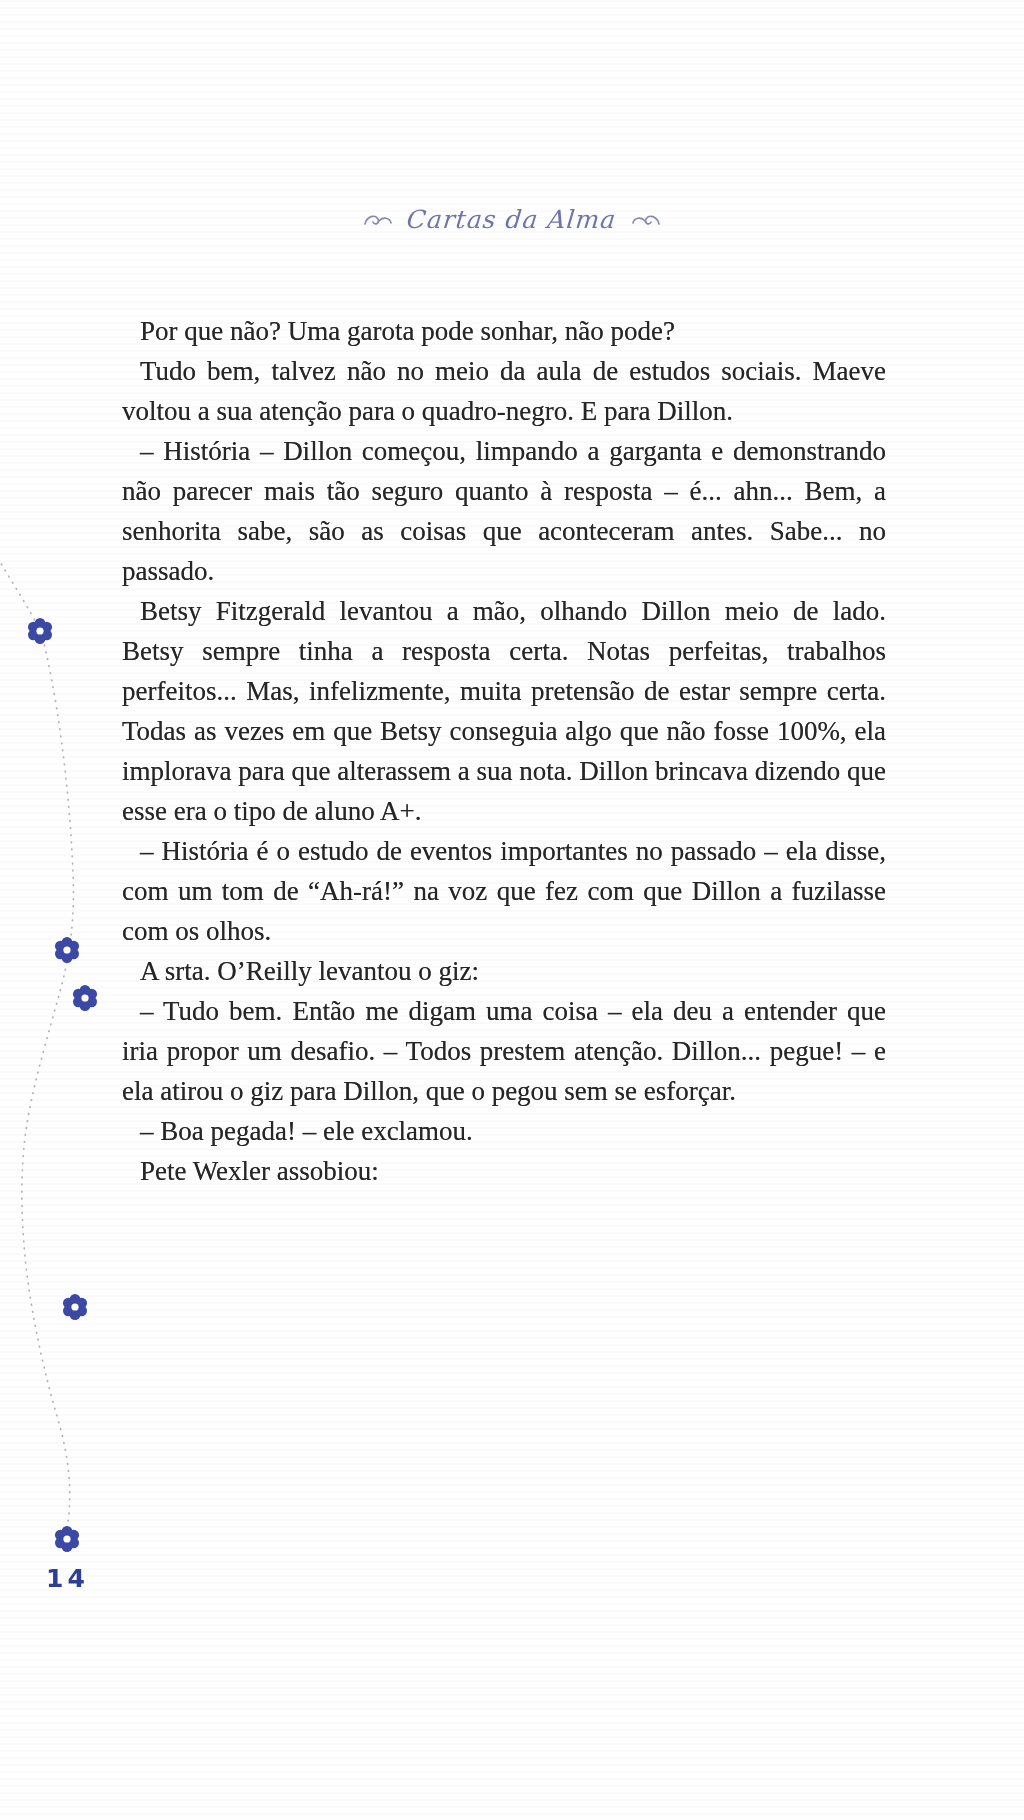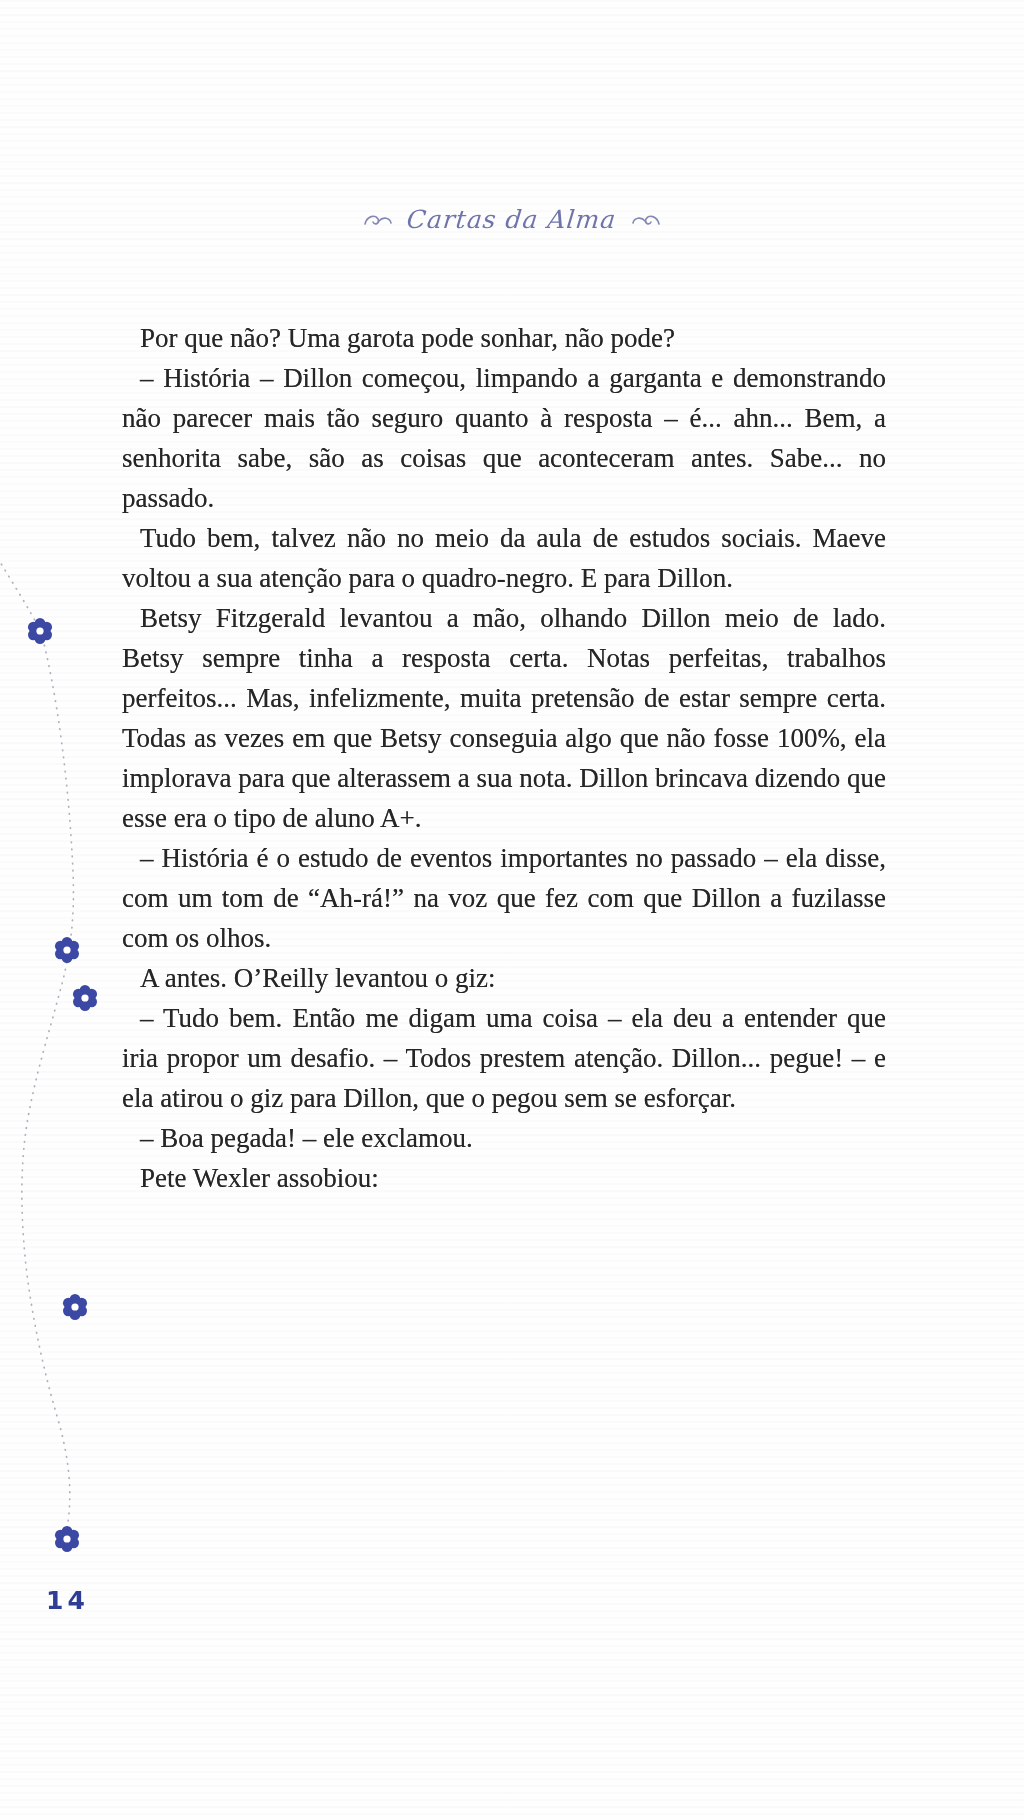--- a/index.html
+++ b/index.html
@@ -39,21 +39,21 @@
     letter-spacing: 1px;
     transform: skewX(-6deg);
     color: var(--header-color, #6f74aa);
   }
   .flourish { opacity: 0.85; }
 
   
   .text-block {
     position: absolute;
     left: 122px;
-    top: 318px;
+    top: 311px;
     width: 764px;
     color: var(--text-color, #262626);
     font-size: 27px;
     line-height: 40px;
     text-align: justify;
     text-shadow: 0 0 0.5px rgba(40,40,40,0.65);
   }
   .text-block p {
     margin: 0;
     text-indent: 18px;
@@ -75,21 +75,20 @@
   }
   .page-number {
     position: absolute;
     left: 46px;
     top: 1564px;
     font-family: "DejaVu Sans", sans-serif;
     font-weight: bold;
     font-size: 25px;
     letter-spacing: 4px;
     color: var(--page-number-color, #2e3d96);
-    margin-top: 22px;
   }
 </style>
 </head>
 <body>
 
 <svg width="0" height="0" style="position:absolute">
   <symbol id="flower-glyph" viewBox="0 0 24 24">
     <g fill="currentColor">
       <circle cx="12" cy="5.4" r="4.6"></circle>
       <circle cx="17.7" cy="8.7" r="4.6"></circle>
@@ -140,25 +139,25 @@
           <use href="#flower-glyph"></use>
         </svg>
         <svg class="flower" viewBox="0 0 24 24" style="left: 53px; top: 1525px; color: rgb(60, 73, 164);">
           <use href="#flower-glyph"></use>
         </svg>
       </div>
   </div>
 
   <div class="text-block" id="text-block">
       <p>Por que não? Uma garota pode sonhar, não pode?</p>
+      <p>Tudo bem, talvez não no meio da aula de estudos sociais. Maeve voltou a sua atenção para o quadro-negro. E para Dillon.</p>
       <p>– História – Dillon começou, limpando a garganta e demonstrando não parecer mais tão seguro quanto à resposta – é... ahn... Bem, a senhorita sabe, são as coisas que aconteceram antes. Sabe... no passado.</p>
-      <p>Tudo bem, talvez não no meio da aula de estudos sociais. Maeve voltou a sua atenção para o quadro-negro. E para Dillon.</p>
       <p>Betsy Fitzgerald levantou a mão, olhando Dillon meio de lado. Betsy sempre tinha a resposta certa. Notas perfeitas, trabalhos perfeitos... Mas, infelizmente, muita pretensão de estar sempre certa. Todas as vezes em que Betsy conseguia algo que não fosse 100%, ela implorava para que alterassem a sua nota. Dillon brincava dizendo que esse era o tipo de aluno A+.</p>
       <p>– História é o estudo de eventos importantes no passado – ela disse, com um tom de “Ah-rá!” na voz que fez com que Dillon a fuzilasse com os olhos.</p>
-      <p>A antes. O’Reilly levantou o giz:</p>
+      <p>A srta. O’Reilly levantou o giz:</p>
       <p>– Tudo bem. Então me digam uma coisa – ela deu a entender que iria propor um desafio. – Todos prestem atenção. Dillon... pegue! – e ela atirou o giz para Dillon, que o pegou sem se esforçar.</p>
       <p>– Boa pegada! – ele exclamou.</p>
       <p>Pete Wexler assobiou:</p>
     </div>
 
   <div class="page-number">14</div>
 
 </div>
 
 </body></html>

